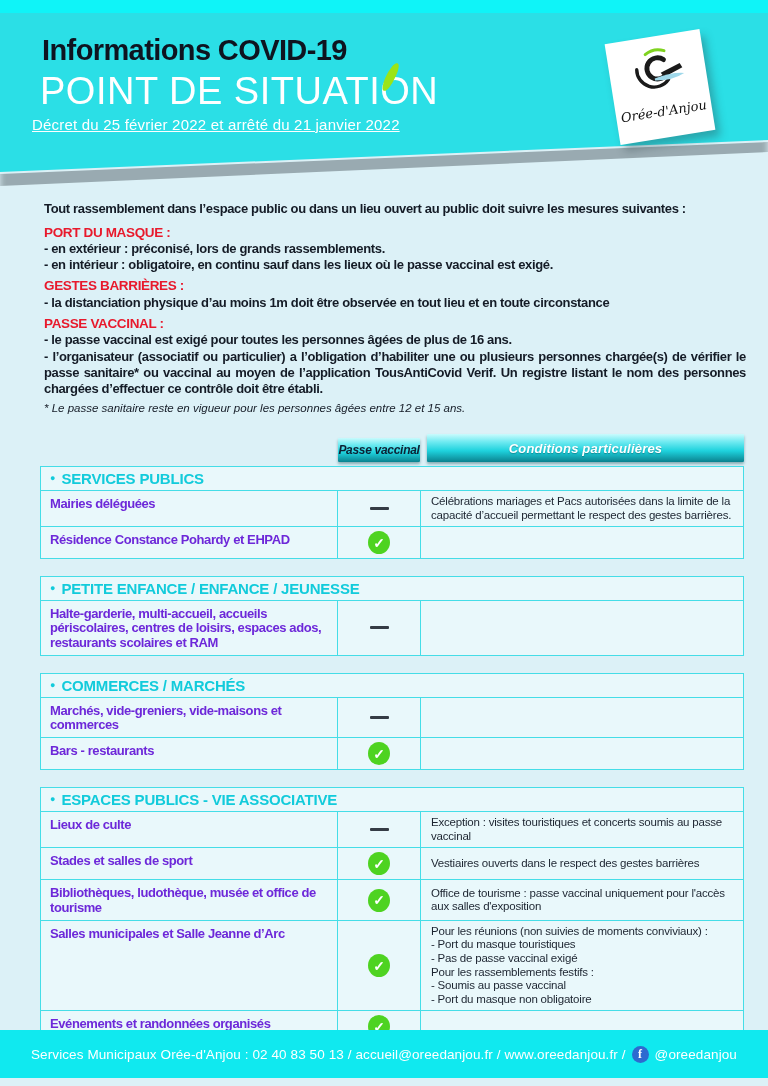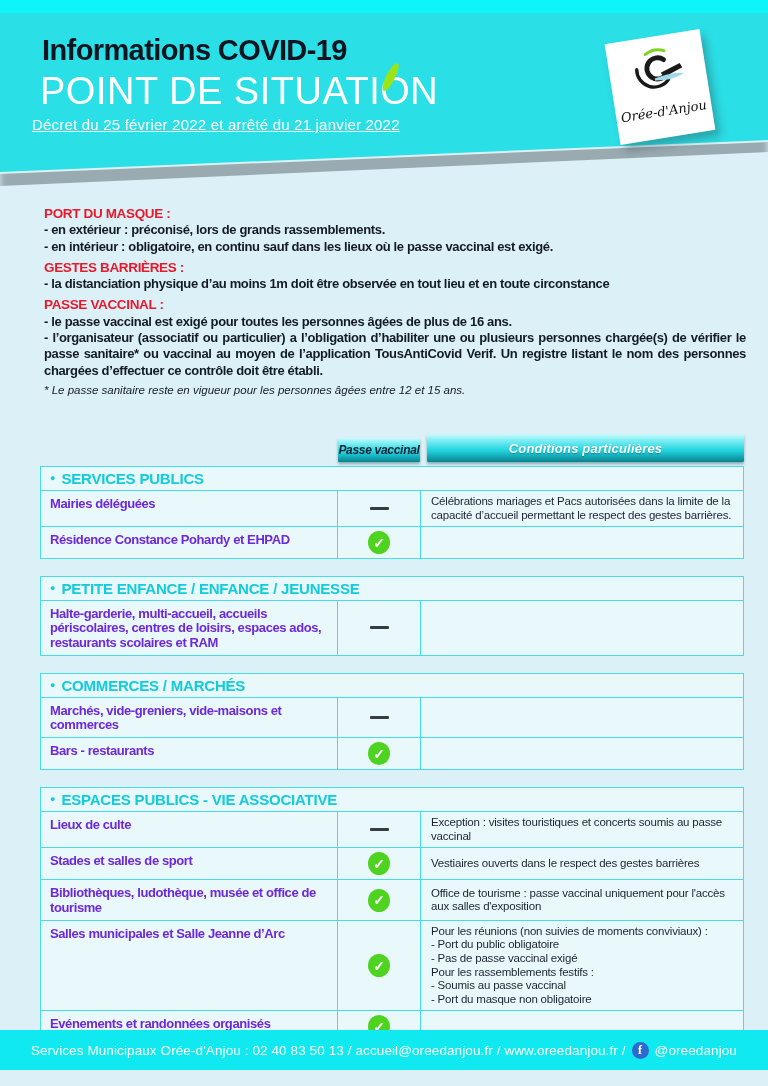--- a/index.html
+++ b/index.html
@@ -101,21 +101,21 @@
   }
   .cline .b{font-weight:normal;}
   .dash{display:inline-block;width:19px;height:3px;background:#353C45;border-radius:1px;}
   .check{
     width:22px;height:23px;border-radius:50%;background:var(--green);
     color:#fff;font-weight:bold;font-size:14px;
     display:flex;align-items:center;justify-content:center;
   }
   
   .footer{
-    position:absolute;left:0;top:1030px;width:768px;height:40px;background:#10E9EF;
+    position:absolute;left:0;top:1030px;width:768px;height:48px;background:#10E9EF;
     display:flex;align-items:center;justify-content:center;gap:6px;
     color:#ffffff;font-size:13.5px;letter-spacing:0.1px;
   }
   .fb-icon{
     width:17px;height:17px;border-radius:50%;background:var(--fb);
     color:#fff;font-weight:bold;font-size:12px;font-family:"Liberation Serif", serif;
     display:flex;align-items:center;justify-content:center;
   }
 </style>
 </head>
@@ -136,20 +136,21 @@
       <path d="M38 15 a11 11 0 1 0 1 15" stroke="#1A1A1A" stroke-width="5" fill="none" stroke-linecap="round"></path>
       <path d="M33 28 L54 21 L56 26 L36 33 Z" fill="#1A1A1A"></path>
       <path d="M9 21 a18 18 0 0 0 31 15" stroke="#1A1A1A" stroke-width="3.5" fill="none" stroke-linecap="round"></path>
       <path d="M26 33 Q44 29 57 32 Q44 38 26 35 Z" fill="#9FD8EA"></path>
     </svg>
     <div class="logo-script">Orée-d'Anjou</div>
   </div>
 </div>
 
 <div class="intro">
+  <div class="lead">Tout rassemblement dans l’espace public ou dans un lieu ouvert au public doit suivre les mesures suivantes :</div>
   <div id="intro-blocks">
       <div class="block block-heading">PORT DU MASQUE :</div>
       <div class="block block-item">- en extérieur : préconisé, lors de grands rassemblements.</div>
       <div class="block block-item">- en intérieur : obligatoire, en continu sauf dans les lieux où le passe vaccinal est exigé.</div>
       <div class="block block-heading">GESTES BARRIÈRES :</div>
       <div class="block block-item">- la distanciation physique d’au moins 1m doit être observée en tout lieu et en toute circonstance</div>
       <div class="block block-heading">PASSE VACCINAL :</div>
       <div class="block block-item">- le passe vaccinal est exigé pour toutes les personnes âgées de plus de 16 ans.</div>
       <div class="block block-item">- l’organisateur (associatif ou particulier) a l’obligation d’habiliter une ou plusieurs personnes chargée(s) de vérifier le passe sanitaire* ou vaccinal au moyen de l’application TousAntiCovid Verif. Un registre listant le nom des personnes chargées d’effectuer ce contrôle doit être établi.</div>
       <div class="block block-note">* Le passe sanitaire reste en vigueur pour les personnes âgées entre 12 et 15 ans.</div>
@@ -249,21 +250,21 @@
           <div class="cline"><span>Office de tourisme : passe vaccinal uniquement pour l'accès aux salles d'exposition</span></div>
         </div>
       </div>
       <div class="trow">
         <div class="cell cname">Salles municipales et Salle Jeanne d’Arc</div>
         <div class="cell cpass">
           <span class="check">✓</span>
         </div>
         <div class="cell ccond">
           <div class="cline"><span class="b">Pour les réunions (non suivies de moments conviviaux) :</span></div>
-          <div class="cline"><span>- Port du public obligatoire</span></div>
+          <div class="cline"><span>- Port du masque touristiques</span></div>
           <div class="cline"><span>- Pas de passe vaccinal exigé</span></div>
           <div class="cline"><span class="b">Pour les rassemblements festifs :</span></div>
           <div class="cline"><span>- Soumis au passe vaccinal</span></div>
           <div class="cline"><span>- Port du masque non obligatoire</span></div>
         </div>
       </div>
       <div class="trow">
         <div class="cell cname">Evénements et randonnées organisés</div>
         <div class="cell cpass">
           <span class="check">✓</span>

